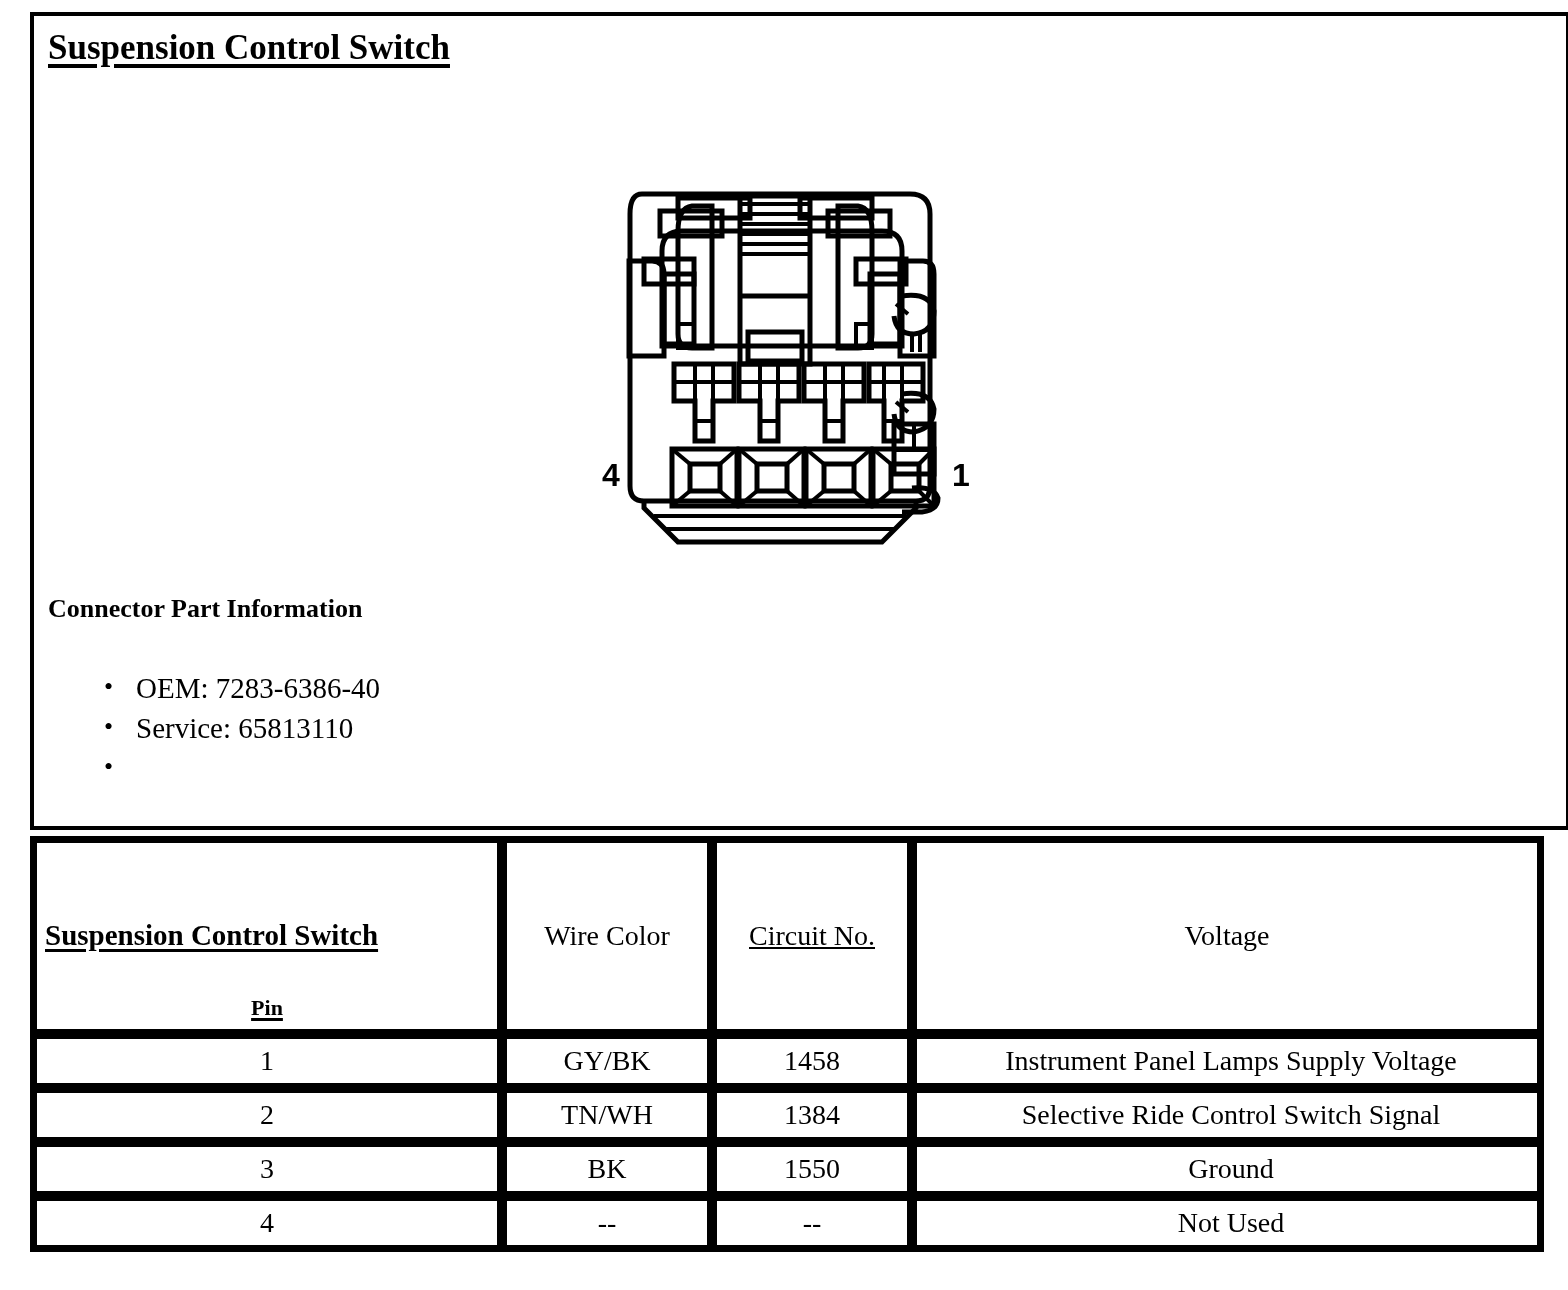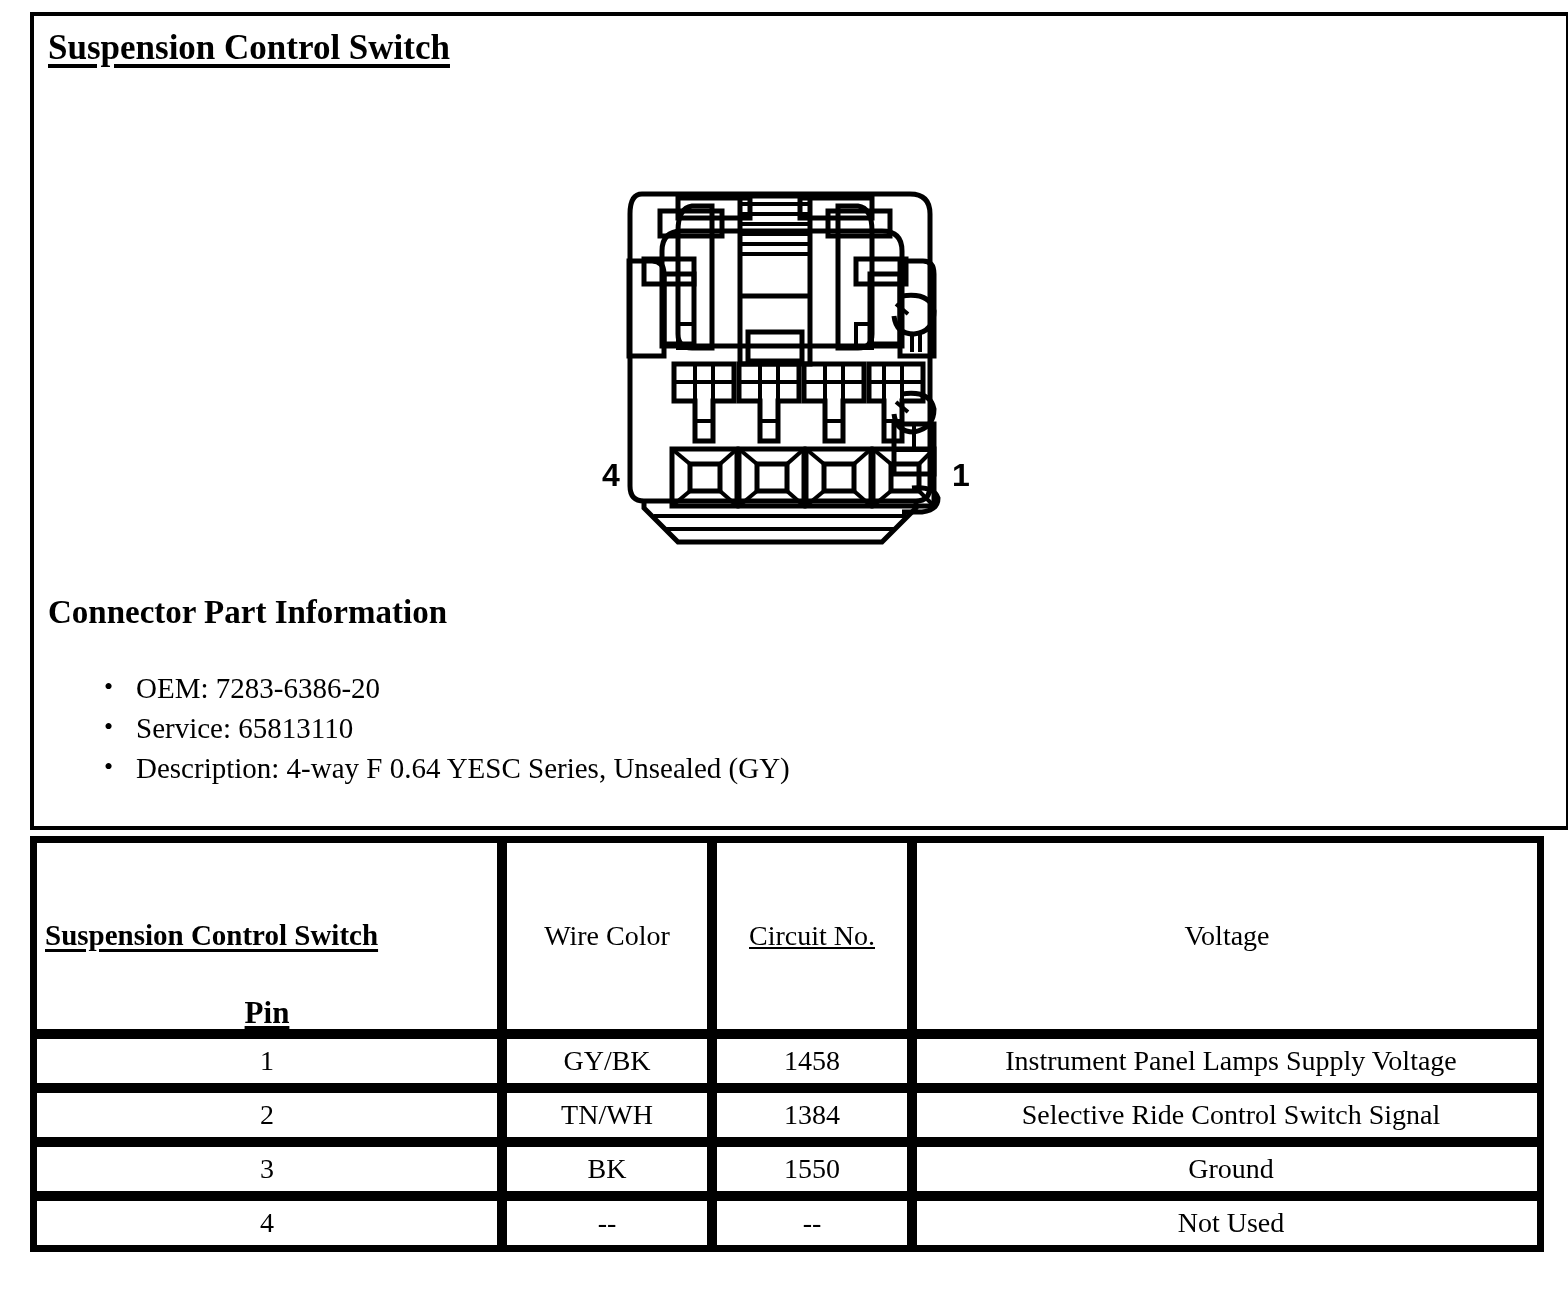--- a/index.html
+++ b/index.html
@@ -56,21 +56,21 @@
     width: 420px;
     height: 410px;
   }
   .connector-svg { display: block; }
 
   
   .part-info-heading {
     position: absolute;
     left: 14px;
     top: 578px;
-    font-size: 33px;
+    font-size: 26px;
     font-weight: bold;
     white-space: nowrap;
     text-align: right;
   }
   .part-info-list {
     position: absolute;
     left: 52px;
     top: 652px;
     margin: 0;
     padding: 0 0 0 50px;
@@ -136,21 +136,21 @@
     text-underline-offset: 4px;
     text-decoration-thickness: 3px;
     white-space: nowrap;
   }
   .hdr-pin-word {
     position: absolute;
     left: 0;
     right: 0;
     top: 152px;
     text-align: center;
-    font-size: 31px;
+    font-size: 22px;
     font-weight: bold;
     text-decoration: underline;
     text-underline-offset: 3px;
     text-decoration-thickness: 3px;
   }
   tbody td {
     height: 44px;
     text-align: center;
   }
   tbody td.func-cell {
@@ -302,29 +302,28 @@
         <text x="20" y="330" font-family="Liberation Sans, sans-serif" font-size="32" font-weight="bold" fill="#000">4</text>
         <text x="370" y="330" font-family="Liberation Sans, sans-serif" font-size="32" font-weight="bold" fill="#000">1</text>
       </svg>
     </div>
 
     <div class="part-info-heading">Connector Part Information</div>
 
     <ul class="part-info-list">
       <li>
         <span class="bullet">•</span>
-        <span>OEM: 7283-6386-20</span>
+        <span>OEM: 7283-6386-40</span>
       </li>
       <li>
         <span class="bullet">•</span>
         <span>Service: 65813110</span>
       </li>
       <li>
         <span class="bullet">•</span>
-        <span>Description: 4-way F 0.64 YESC Series, Unsealed (GY)</span>
       </li>
     </ul>
 
   </div>
 
   <div class="pin-table-wrap">
     <table class="pin-table">
       <thead>
         <tr>
           <th class="col-pin">

